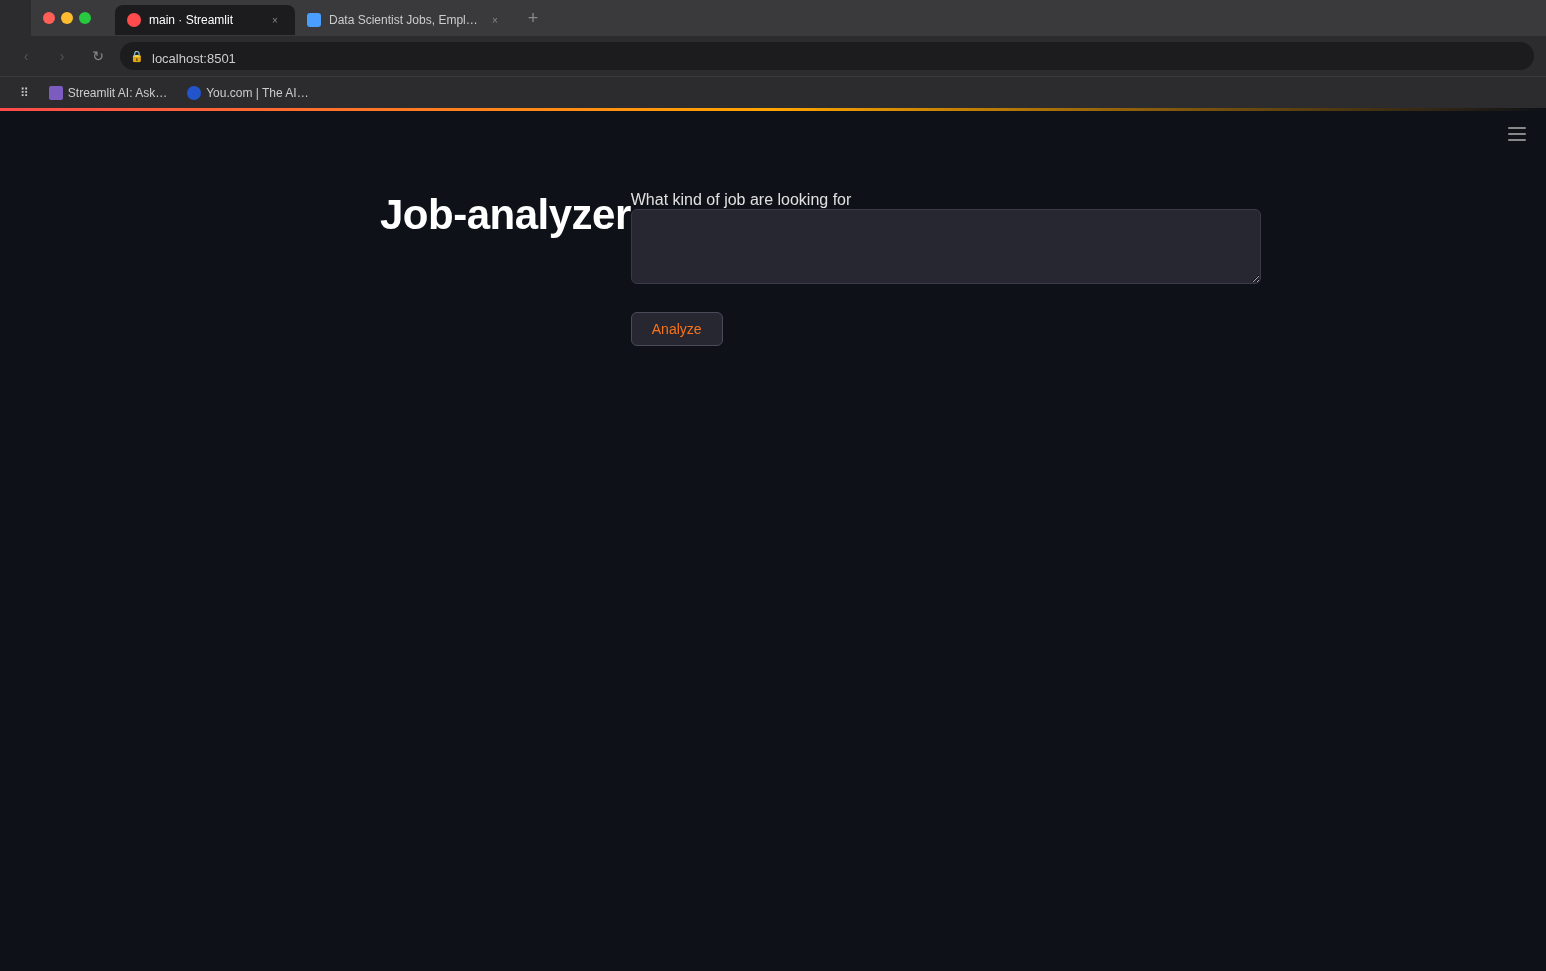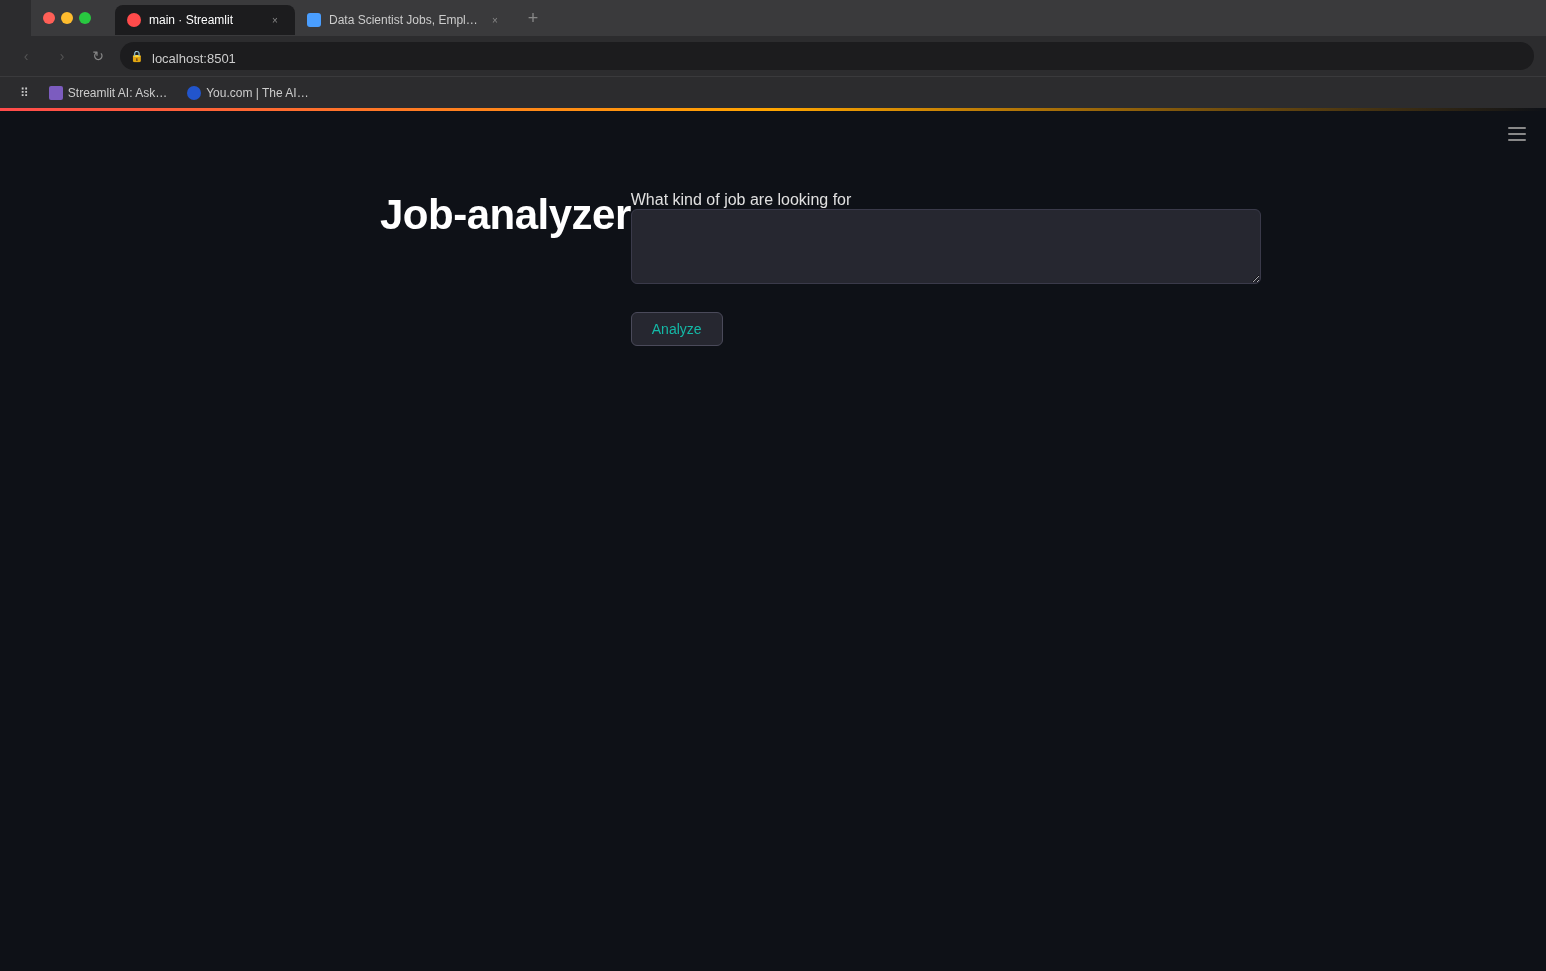--- a/index.html
+++ b/index.html
@@ -293,21 +293,21 @@
     }
 
     .field-group {
       margin-bottom: 24px;
     }
 
     .analyze-btn {
       background: #262730;
       border: 1px solid #4a4a5a;
       border-radius: 6px;
-      color: #14b8a6;
+      color: #f97316;
       font-size: 14px;
       padding: 8px 20px;
       cursor: pointer;
       font-family: inherit;
       font-weight: 500;
     }
   </style>
 </head>
 <body>
 

